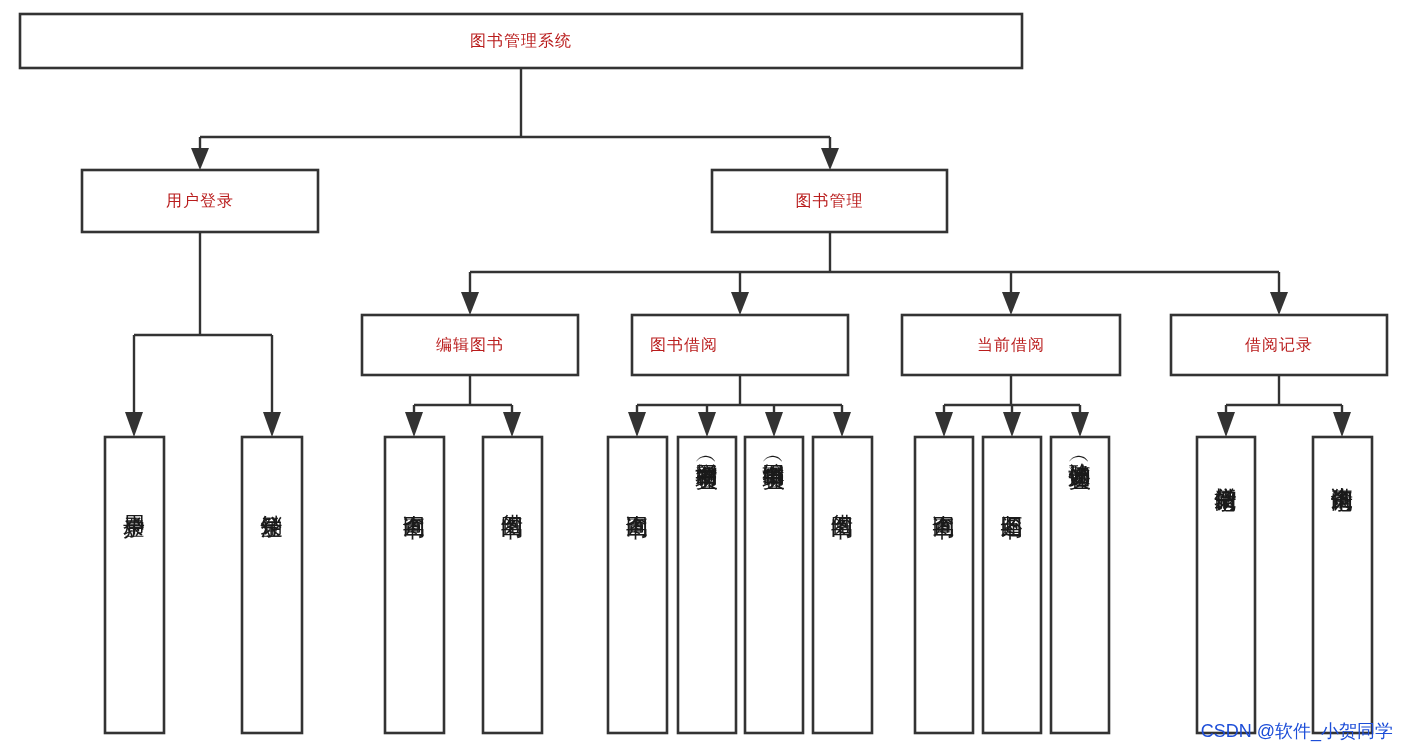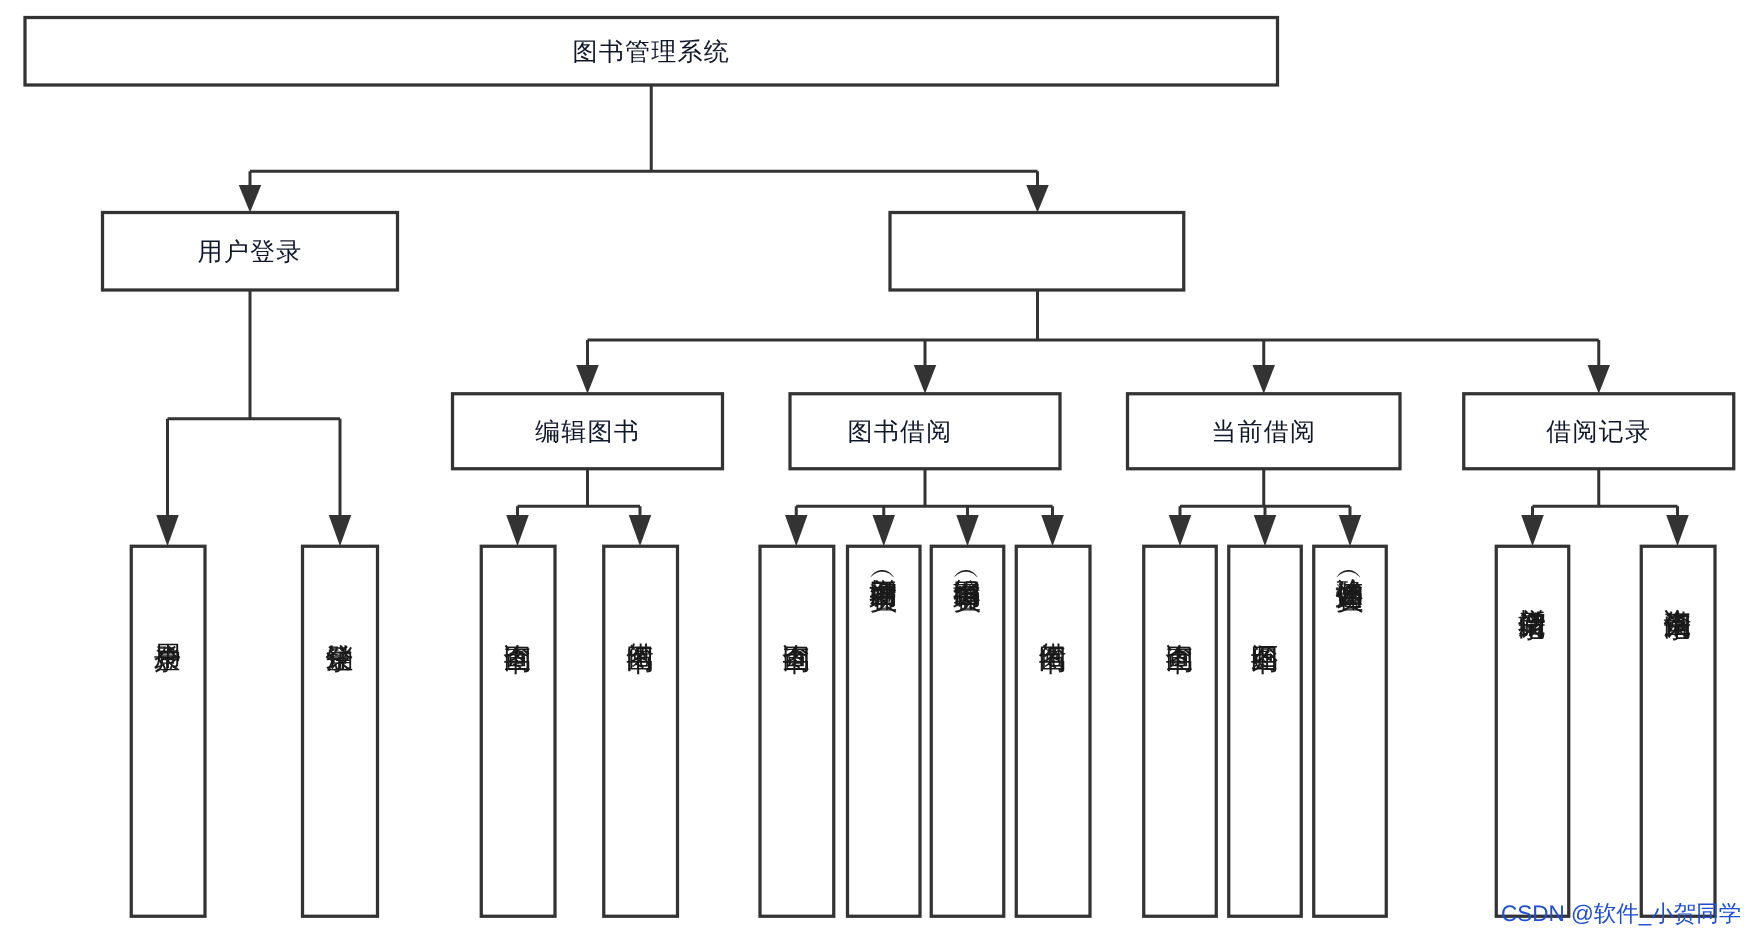--- a/index.html
+++ b/index.html
@@ -59,22 +59,22 @@
   }
   .hlabel-wrap {
     position: absolute;
     display: flex;
     align-items: center;
     justify-content: center;
     pointer-events: none;
   }
   .hlabel-text {
     font-family: "Liberation Sans", "DejaVu Sans", sans-serif;
-    font-size: 20px;
-    color: #0f172a;
+    font-size: 16px;
+    color: #b91c1c;
     letter-spacing: 1px;
     white-space: nowrap;
   }
   .watermark {
     position: absolute;
     right: 12px;
     bottom: 4px;
     font-family: "Liberation Sans", "DejaVu Sans", sans-serif;
     font-size: 18px;
     color: #1d4ed8;
@@ -176,24 +176,27 @@
       <rect class="node-box" x="1313" y="437" width="59" height="296"></rect>
     </g>
   </svg>
 
   <div class="hlabel-wrap" style="left:20px;  top:14px;  width:1002px; height:54px;">
     <span class="hlabel-text">图书管理系统</span>
   </div>
   <div class="hlabel-wrap" style="left:82px;  top:170px; width:236px; height:62px;">
     <span class="hlabel-text">用户登录</span>
   </div>
+  <div class="hlabel-wrap" style="left:712px; top:170px; width:235px; height:62px;">
+    <span class="hlabel-text">图书管理</span>
+  </div>
   <div class="hlabel-wrap" style="left:362px; top:315px; width:216px; height:60px;">
     <span class="hlabel-text">编辑图书</span>
   </div>
-  <div class="hlabel-wrap" style="left:632px; top:315px; width:176px; height:60px;">
+  <div class="hlabel-wrap" style="left:596px; top:315px; width:176px; height:60px;">
     <span class="hlabel-text">图书借阅</span>
   </div>
   <div class="hlabel-wrap" style="left:902px; top:315px; width:218px; height:60px;">
     <span class="hlabel-text">当前借阅</span>
   </div>
   <div class="hlabel-wrap" style="left:1171px; top:315px; width:216px; height:60px;border-radius:12px;">
     <span class="hlabel-text">借阅记录</span>
   </div>
 
   <div class="vlabel-wrap" style="left:105px; top:437px; width:59px; height:296px; padding-top:60px;">

